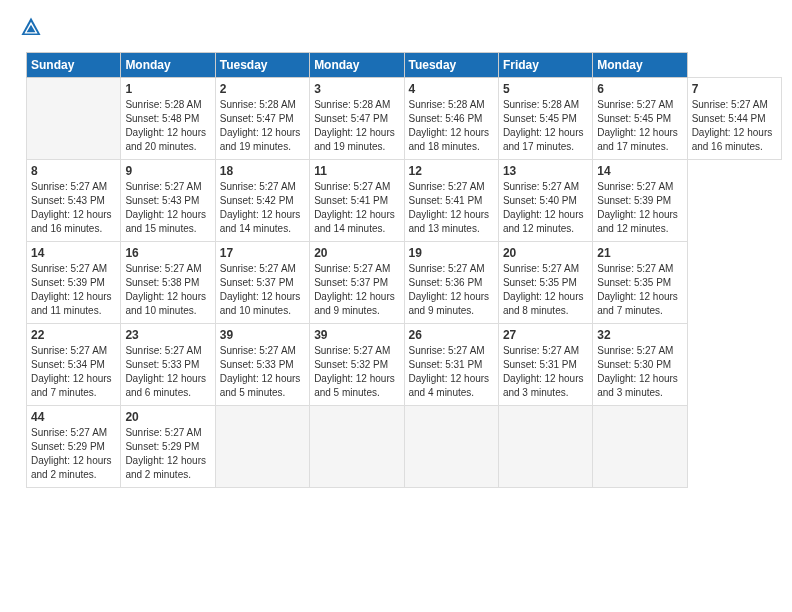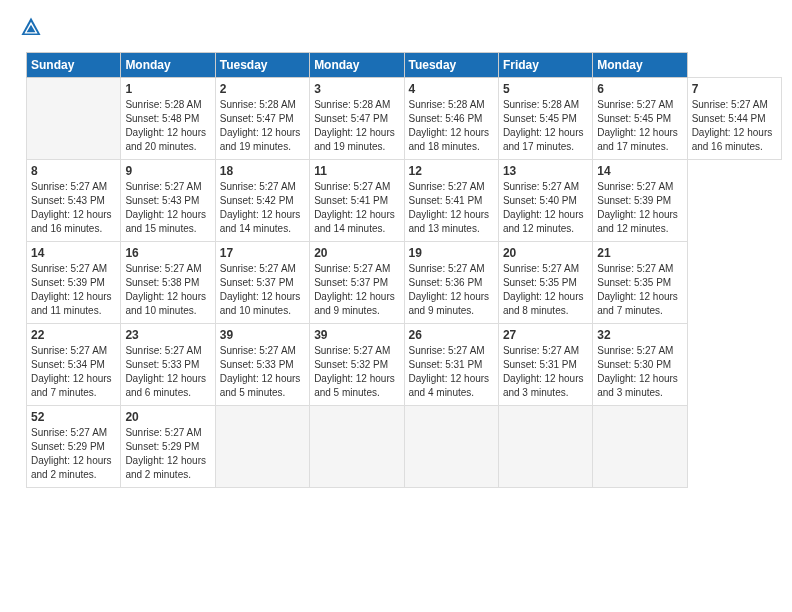--- a/index.html
+++ b/index.html
@@ -243,21 +243,21 @@
         <span class="day-num">27</span>
         <span class="day-info">Sunrise: 5:27 AM<br>Sunset: 5:31 PM<br>Daylight: 12 hours and 3 minutes.</span>
       </td>
           <td>
         <span class="day-num">32</span>
         <span class="day-info">Sunrise: 5:27 AM<br>Sunset: 5:30 PM<br>Daylight: 12 hours and 3 minutes.</span>
       </td>
         </tr>
         <tr>
           <td>
-        <span class="day-num">52</span>
+        <span class="day-num">44</span>
         <span class="day-info">Sunrise: 5:27 AM<br>Sunset: 5:29 PM<br>Daylight: 12 hours and 2 minutes.</span>
       </td>
           <td>
         <span class="day-num">20</span>
         <span class="day-info">Sunrise: 5:27 AM<br>Sunset: 5:29 PM<br>Daylight: 12 hours and 2 minutes.</span>
       </td>
           <td class="empty"></td>
           <td class="empty"></td>
           <td class="empty"></td>
           <td class="empty"></td>

